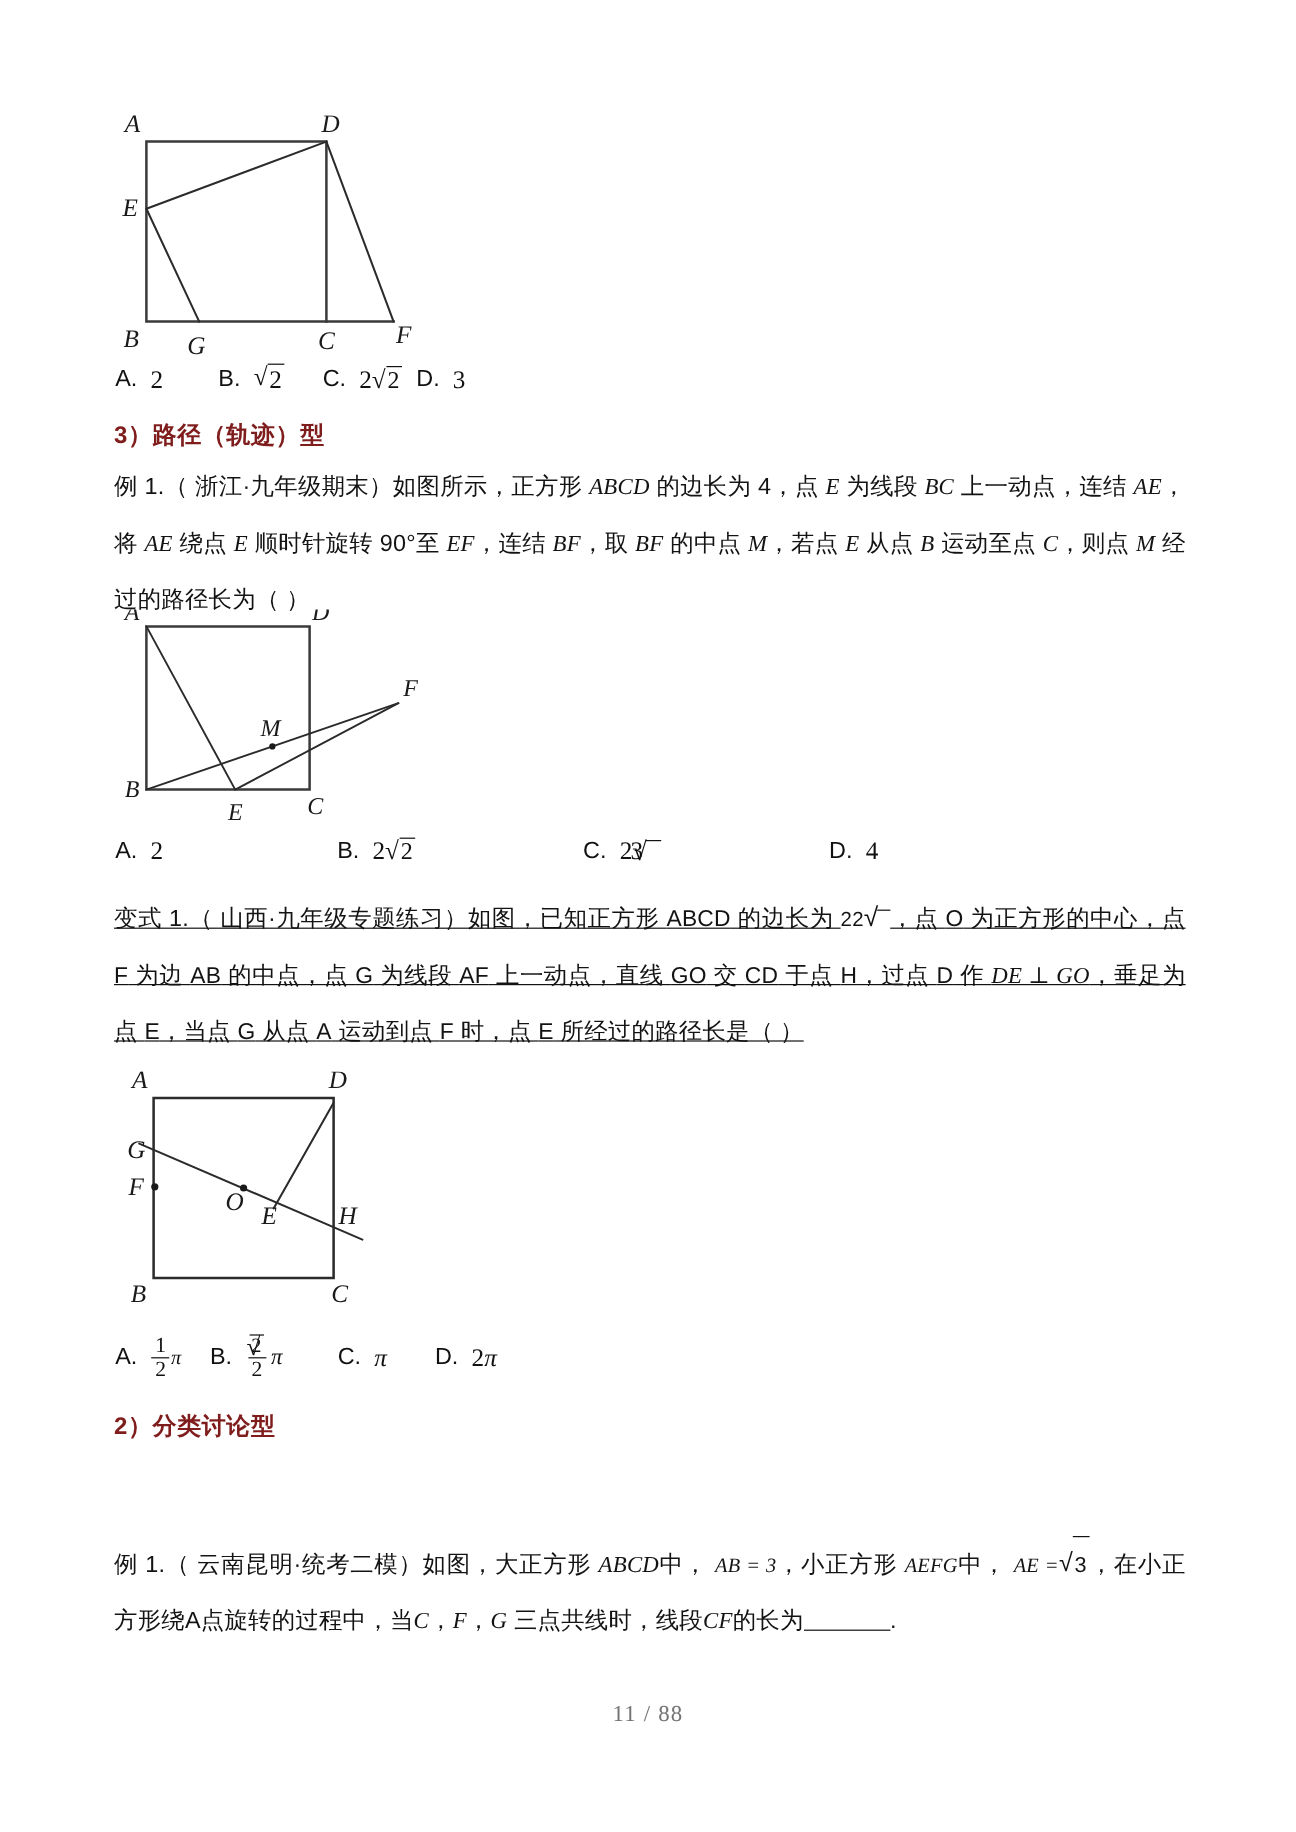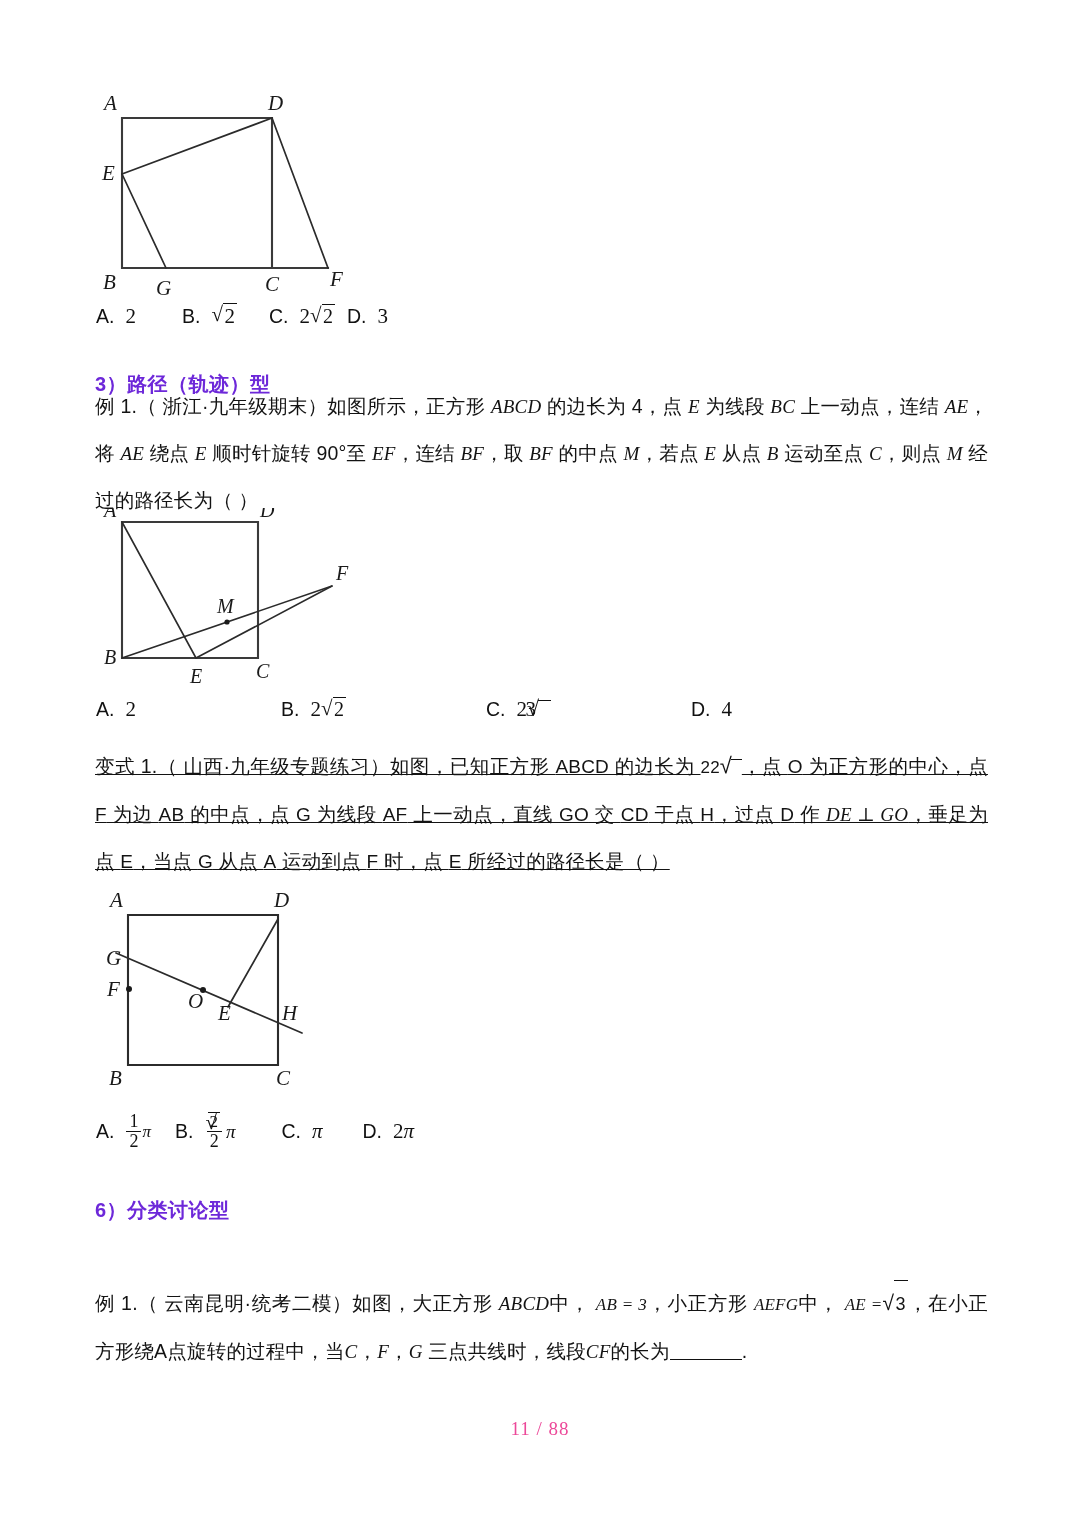--- a/index.html
+++ b/index.html
@@ -32,24 +32,23 @@
     color: #131313;
     text-align: justify;
     font-family: "Liberation Sans", "DejaVu Sans", sans-serif;
     font-weight: 500;
   }
   .heading {
     position: absolute;
     left: 95px;
     font-size: 20px;
     font-weight: bold;
-    color: #6d28d9;
+    color: #7f1d1d;
     font-family: "Liberation Sans", "DejaVu Sans", sans-serif;
     letter-spacing: 0.5px;
-    margin-top: 22px;
   }
   .mi {  
     font-family: "Liberation Serif", "DejaVu Serif", serif;
     font-style: italic;
     font-size: 19px;
   }
   .mu { 
     font-family: "Liberation Sans", "DejaVu Sans", sans-serif;
     font-style: normal;
     font-size: 19px;
@@ -147,21 +146,21 @@
   }
   .figure svg { display: block; }
 
   .footer {
     position: absolute;
     left: 0;
     right: 0;
     text-align: center;
     font-size: 19px;
     font-family: "Liberation Serif", "DejaVu Serif", serif;
-    color: #ec4899;
+    color: #737373;
     letter-spacing: 1px;
   }
   .blank-line {
     display: inline-block;
     border-bottom: 1.5px solid #111;
     width: 72px;
     height: 1em;
     vertical-align: -2px;
   }
 </style>
@@ -323,21 +322,21 @@
     <span class="opt" style="margin-left:46px;">
       <span class="lbl">C.</span>
       <span class="val" style="font-style:italic;">π</span>
     </span>
     <span class="opt" style="margin-left:40px;">
       <span class="lbl">D.</span>
       <span class="val"><span>2</span><span style="font-style:italic;">π</span></span>
     </span>
   </div>
 
-  <div class="heading" style="top:1175px;">6）分类讨论型</div>
+  <div class="heading" style="top:1175px;">2）分类讨论型</div>
 
   <div class="para" style="top:1280px;">
     <span>例 1.（ 云南昆明·统考二模）</span><span>如图，大正方形 </span><span class="mi">ABCD</span><span>中， </span><span class="mi" style="font-size:17px;">AB = 3</span><span>，小正方形 </span><span class="mi" style="font-size:17px;">AEFG</span><span>中， </span><span class="mi" style="font-size:17px;">AE =</span><span class="sqrt" style="font-size:18px;"><span>3</span></span><span>，在小正方形绕A点旋转的过程中，当</span><span class="mi">C</span><span>，</span><span class="mi">F</span><span>，</span><span class="mi">G</span><span> 三点共线时，线段</span><span class="mi">CF</span><span>的长为</span><span class="blank-line"></span><span>.</span>
   </div>
 
   <div class="footer" style="top:1418px;">11 / 88</div>
 
 </div>
 
 </body></html>

